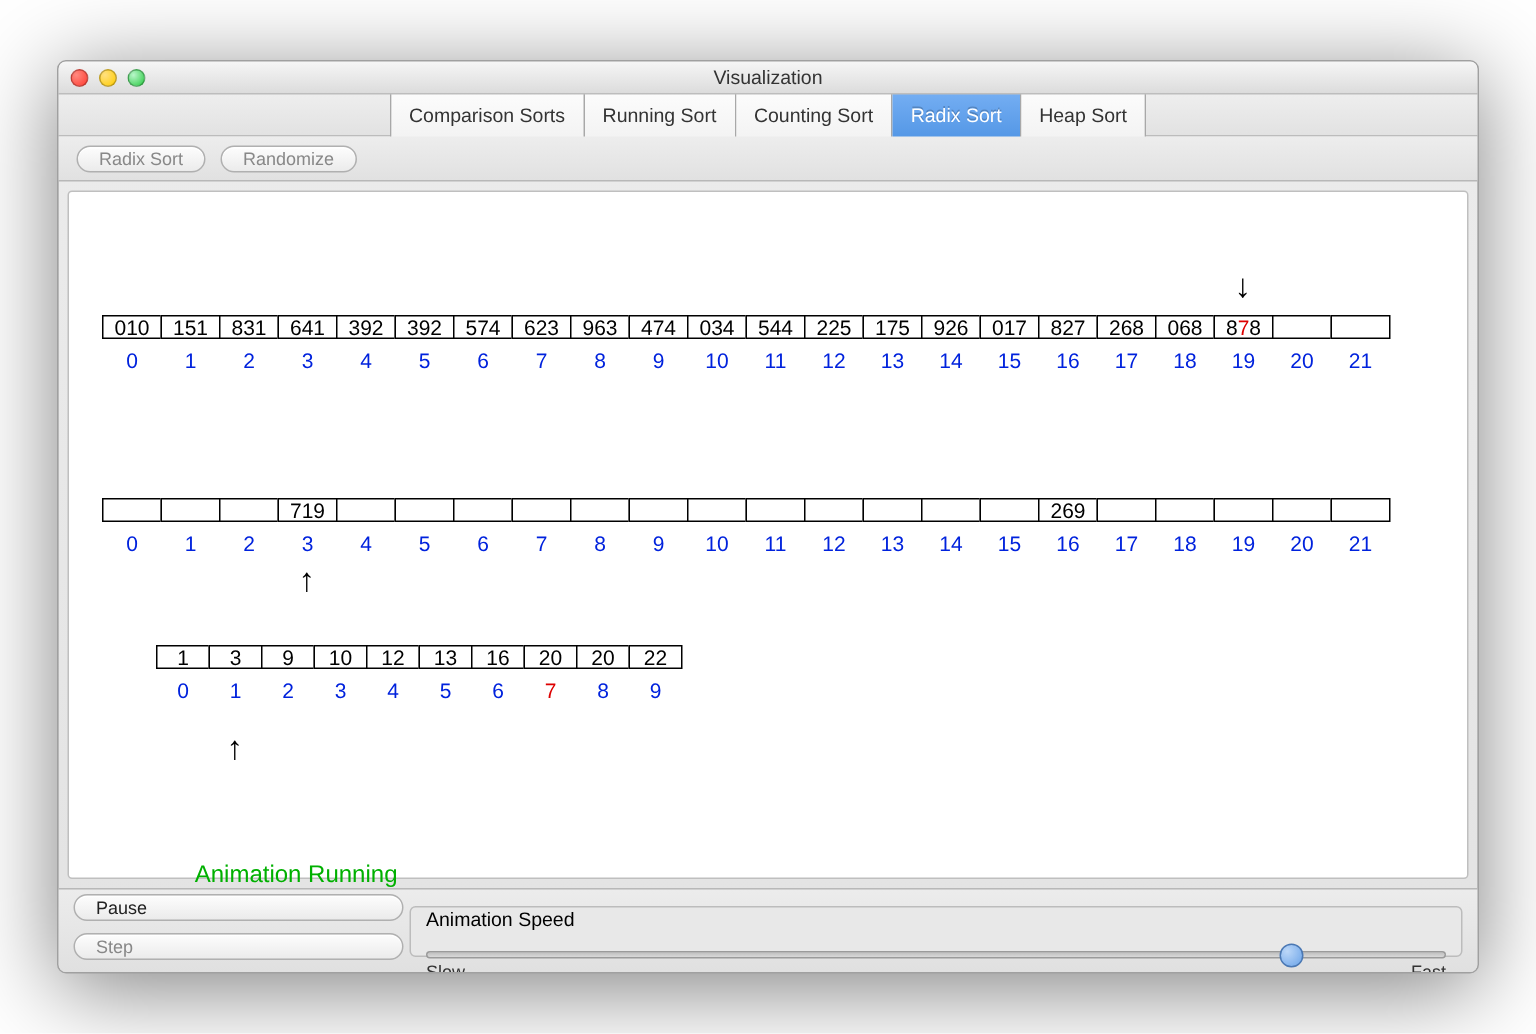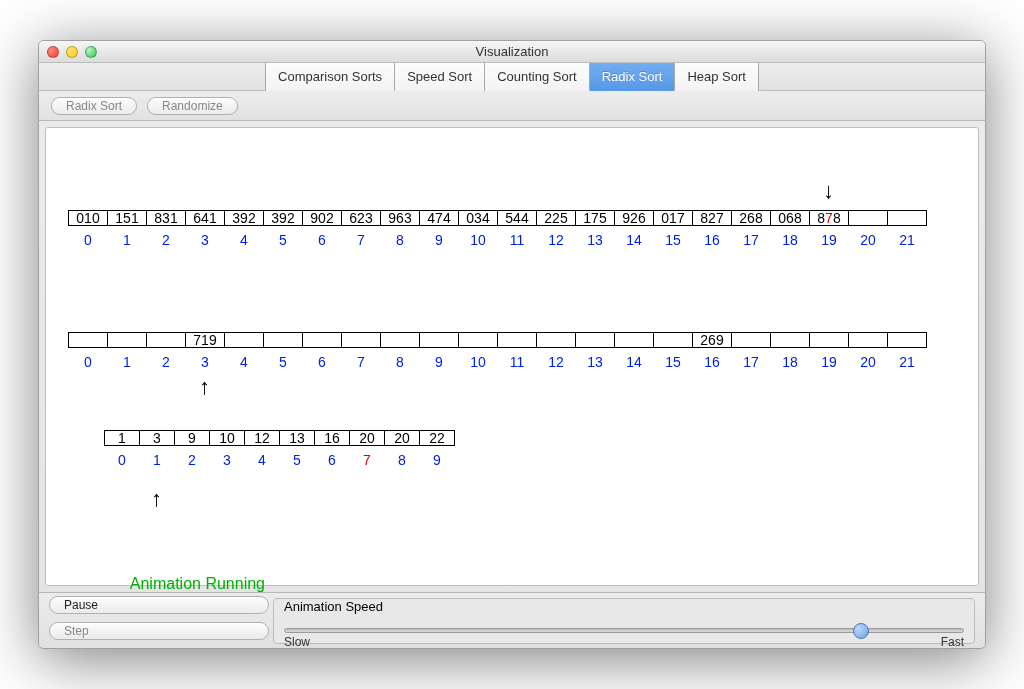--- a/index.html
+++ b/index.html
@@ -180,21 +180,21 @@
     flex-direction: column;
   }
   .speed-box {
     flex: 1;
     border: 1px solid #bcbcbc;
     border-radius: 4px;
     margin: 4px 10px 4px 4px;
     padding: 0 10px 0 10px;
     position: relative;
     background: #e8e8e8;
-    height: 46px;
+    height: 34px;
   }
   .slider-row {
     display: flex;
     align-items: center;
     margin-top: 14px;
   }
   .slider-track {
     flex: 1;
     height: 5px;
     background: linear-gradient(#bfbfbf, #d8d8d8);
@@ -231,21 +231,21 @@
       <div class="dot red"></div>
       <div class="dot yellow"></div>
       <div class="dot green"></div>
     </div>
     <div class="title">Visualization</div>
   </div>
 
   <div class="tabbar">
     <div class="segmented" id="segmented">
           <div class="seg">Comparison Sorts</div>
-          <div class="seg">Speed Sort</div>
+          <div class="seg">Running Sort</div>
           <div class="seg">Counting Sort</div>
           <div class="seg active">Radix Sort</div>
           <div class="seg">Heap Sort</div>
         </div>
   </div>
 
   <div class="toolbar">
     <div class="pillbtn">Radix Sort</div>
     <div class="pillbtn">Randomize</div>
   </div>
@@ -255,21 +255,21 @@
     <div id="arrow1" class="arrow-down" style="left: 777px; top: 52px;">↓</div>
 
     <div class="array-group" id="group1" style="top:82px;">
       <div class="row-cells" id="array1-cells">
             <div class="cell">010</div>
             <div class="cell">151</div>
             <div class="cell">831</div>
             <div class="cell">641</div>
             <div class="cell">392</div>
             <div class="cell">392</div>
-            <div class="cell">902</div>
+            <div class="cell">574</div>
             <div class="cell">623</div>
             <div class="cell">963</div>
             <div class="cell">474</div>
             <div class="cell">034</div>
             <div class="cell">544</div>
             <div class="cell">225</div>
             <div class="cell">175</div>
             <div class="cell">926</div>
             <div class="cell">017</div>
             <div class="cell">827</div>

